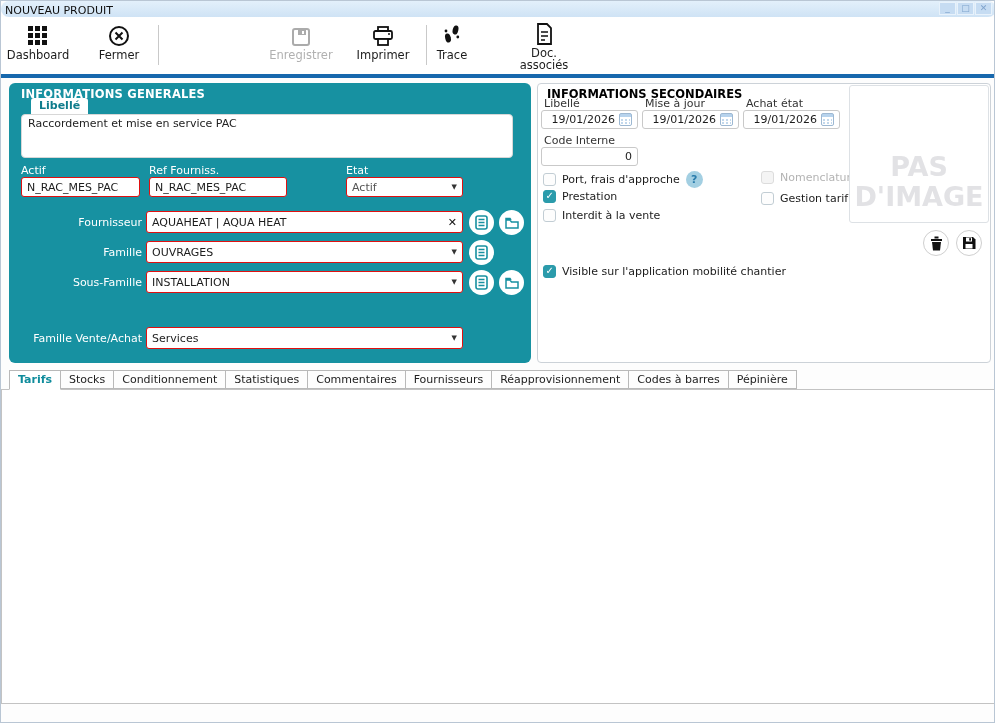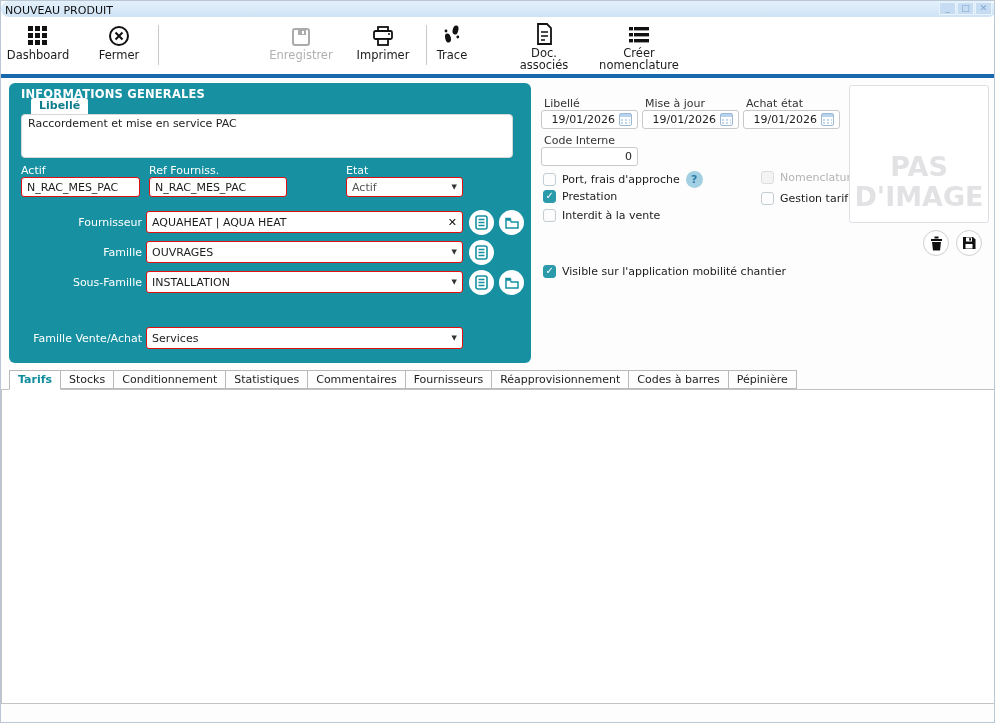--- a/index.html
+++ b/index.html
@@ -153,35 +153,20 @@
     </div>
     <div class="tbtn" style="left:512px;width:62px;">
       <span class="ticon">
         <svg width="18" height="22" viewBox="0 0 18 22">
             <path d="M3 1 h9 l4 4 v16 h-13 z" fill="none" stroke="#111" stroke-width="1.8"></path>
             <path d="M6 9 h7 M6 13 h7 M6 17 h4" stroke="#111" stroke-width="1.6"></path>
           </svg>
       </span>
       <span class="tlabel" style="width:56px;">Doc. associés</span>
     </div>
-    <div class="tbtn" style="left:589px;width:98px;">
-      <span class="ticon">
-        <svg width="22" height="20" viewBox="0 0 22 20">
-            <g fill="#111">
-              <rect x="1" y="2" width="4" height="3.4"></rect>
-              <rect x="6" y="2" width="15" height="3.4"></rect>
-              <rect x="1" y="8" width="4" height="3.4"></rect>
-              <rect x="6" y="8" width="15" height="3.4"></rect>
-              <rect x="1" y="14" width="4" height="3.4"></rect>
-              <rect x="6" y="14" width="15" height="3.4"></rect>
-            </g>
-          </svg>
-      </span>
-      <span class="tlabel" style="width:96px;">Créer nomenclature</span>
-    </div>
   </div>
   <div class="blue-line"></div>
 
   <div class="panel-gen">
     <div class="gtitle">INFORMATIONS GENERALES</div>
     <div class="libtab">Libellé</div>
     <div class="libarea">Raccordement et mise en service PAC</div>
 
     <span class="tlab" style="left:12px;top:81px;">Actif</span>
     <span class="tlab" style="left:140px;top:81px;">Ref Fourniss.</span>
@@ -239,20 +224,23 @@
         </svg>
     </div>
 
     <span class="tlab r" style="left:8px;top:249px;width:125px;">Famille Vente/Achat</span>
     <div class="inp req abs" style="left:137px;top:244px;width:317px;height:22px;">
       <span>Services</span>
       <span class="dd-arrow">▼</span>
     </div>
   </div>
 
+  <div class="panel-sec">
+    <div class="stitle">INFORMATIONS SECONDAIRES</div>
+  </div>
   <span class="slab abs" style="left:543px;top:96px;">Libellé</span>
   <span class="slab abs" style="left:644px;top:96px;">Mise à jour</span>
   <span class="slab abs" style="left:745px;top:96px;">Achat état</span>
   <div class="inp abs" style="left:540px;top:109px;width:97px;">
     <span style="margin-left:auto;">19/01/2026</span>
       <span class="cal"></span>
   </div>
   <div class="inp abs" style="left:641px;top:109px;width:97px;">
     <span style="margin-left:auto;">19/01/2026</span>
       <span class="cal"></span>

